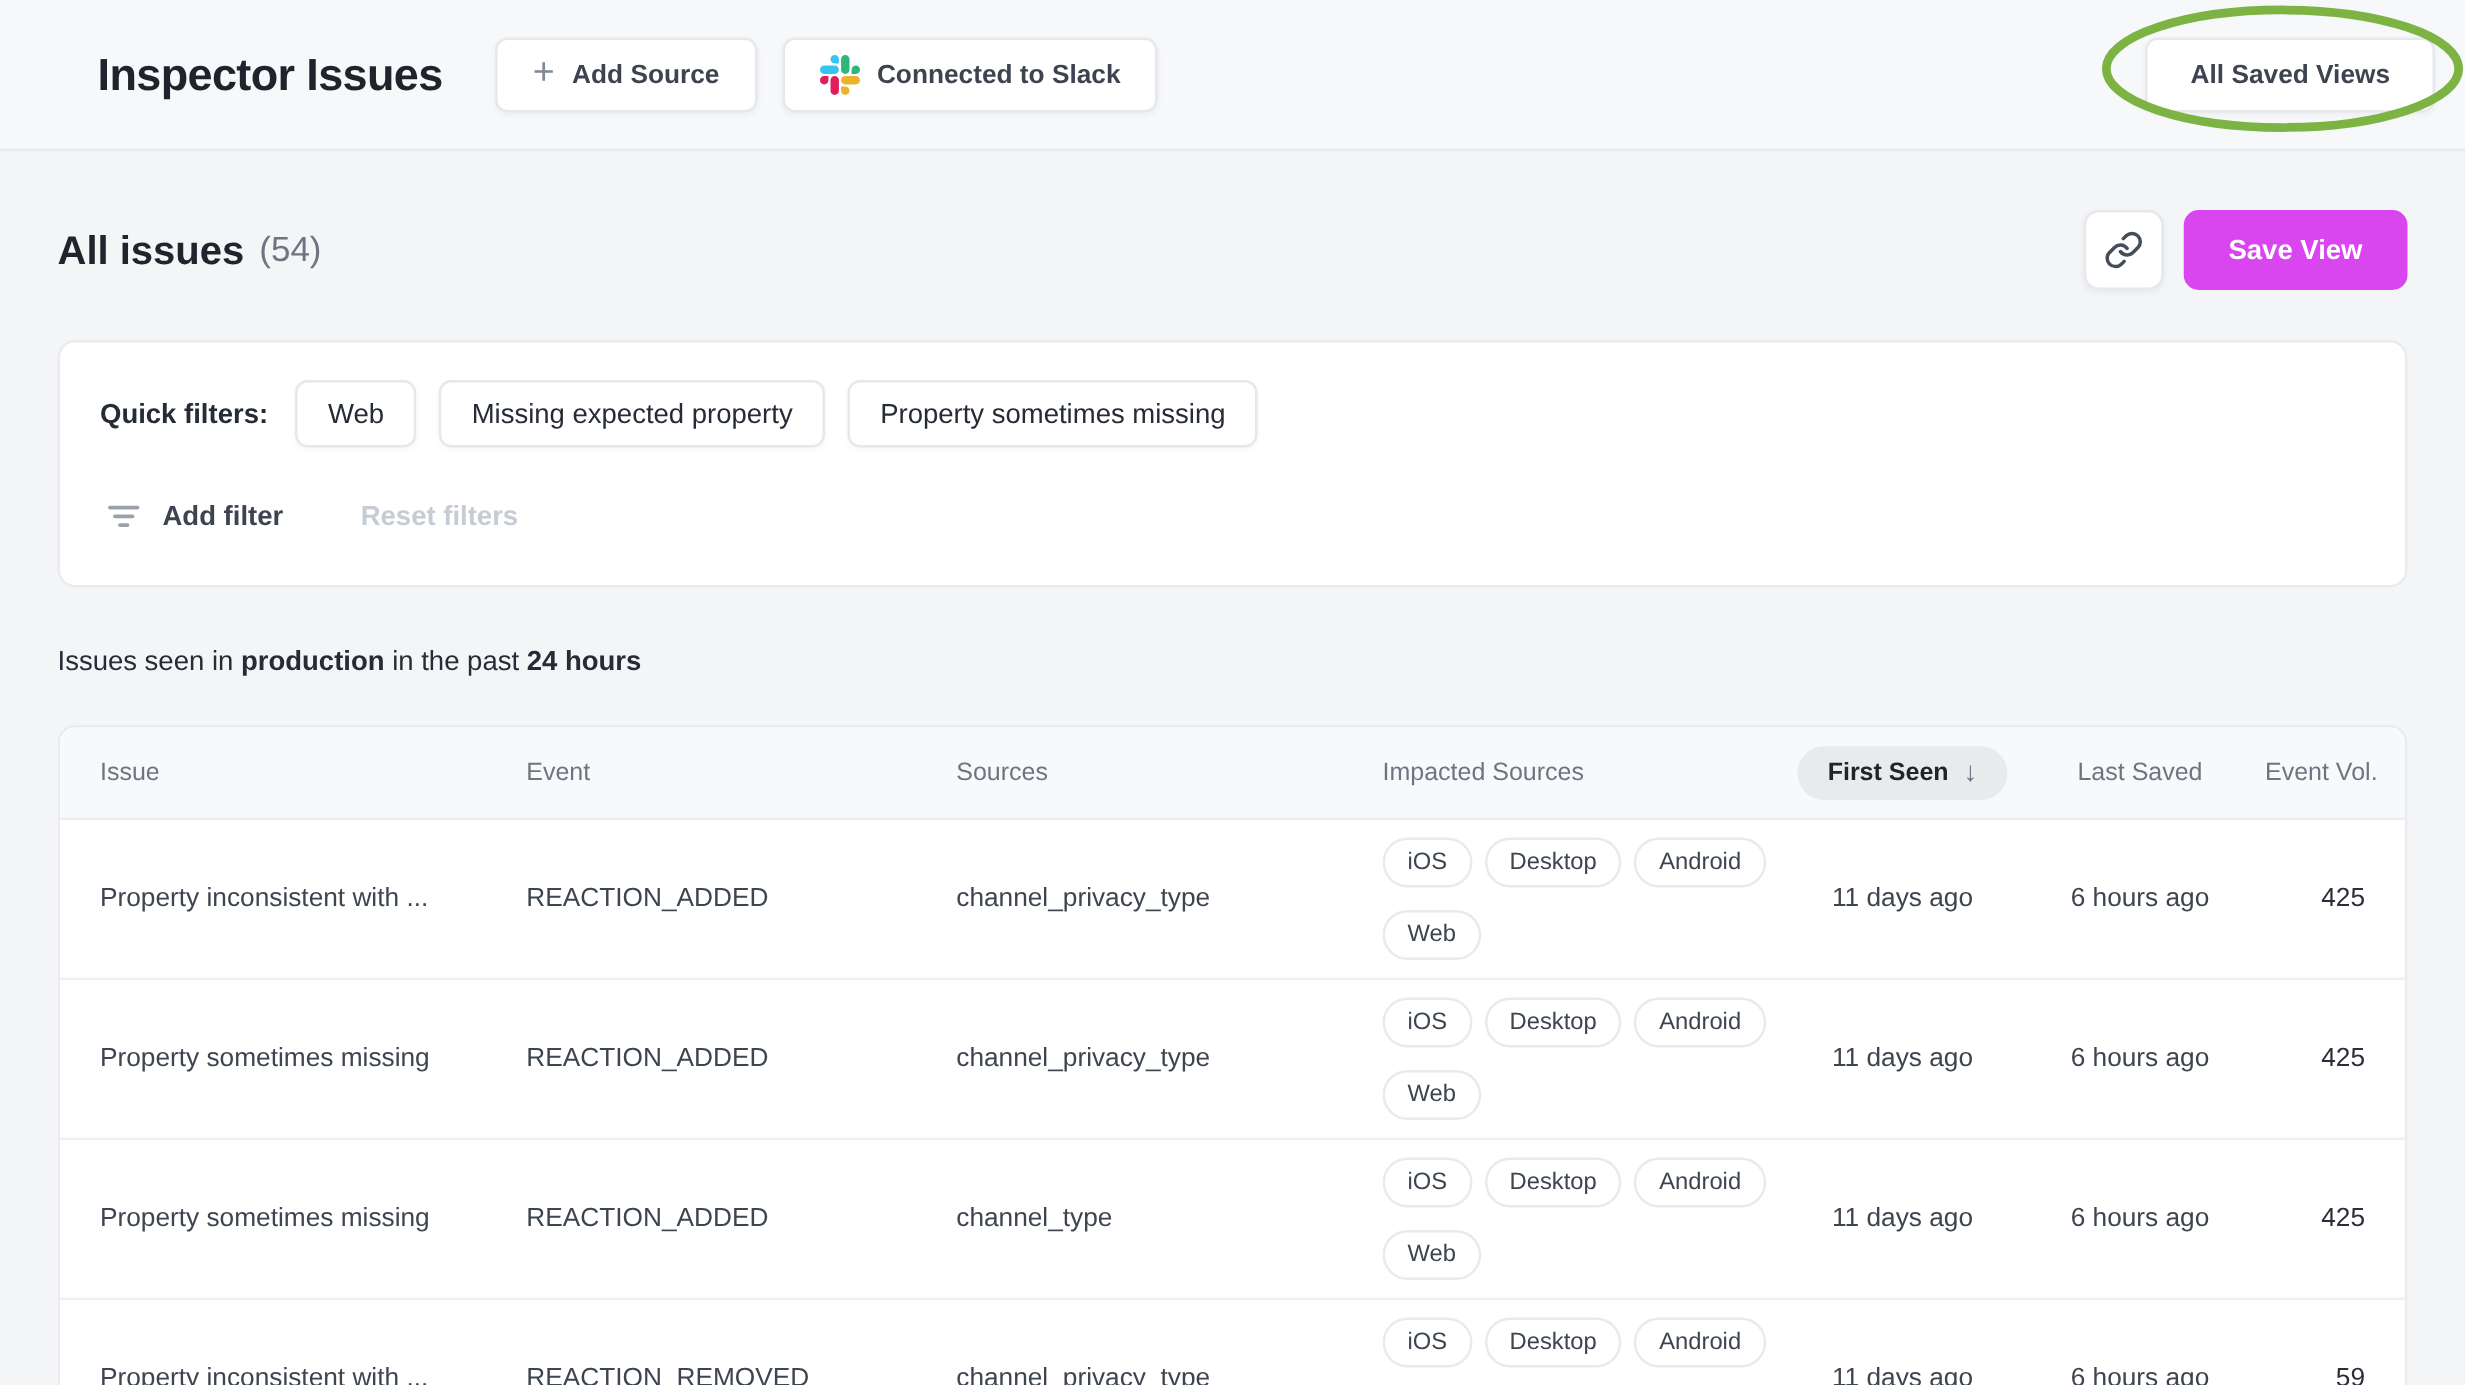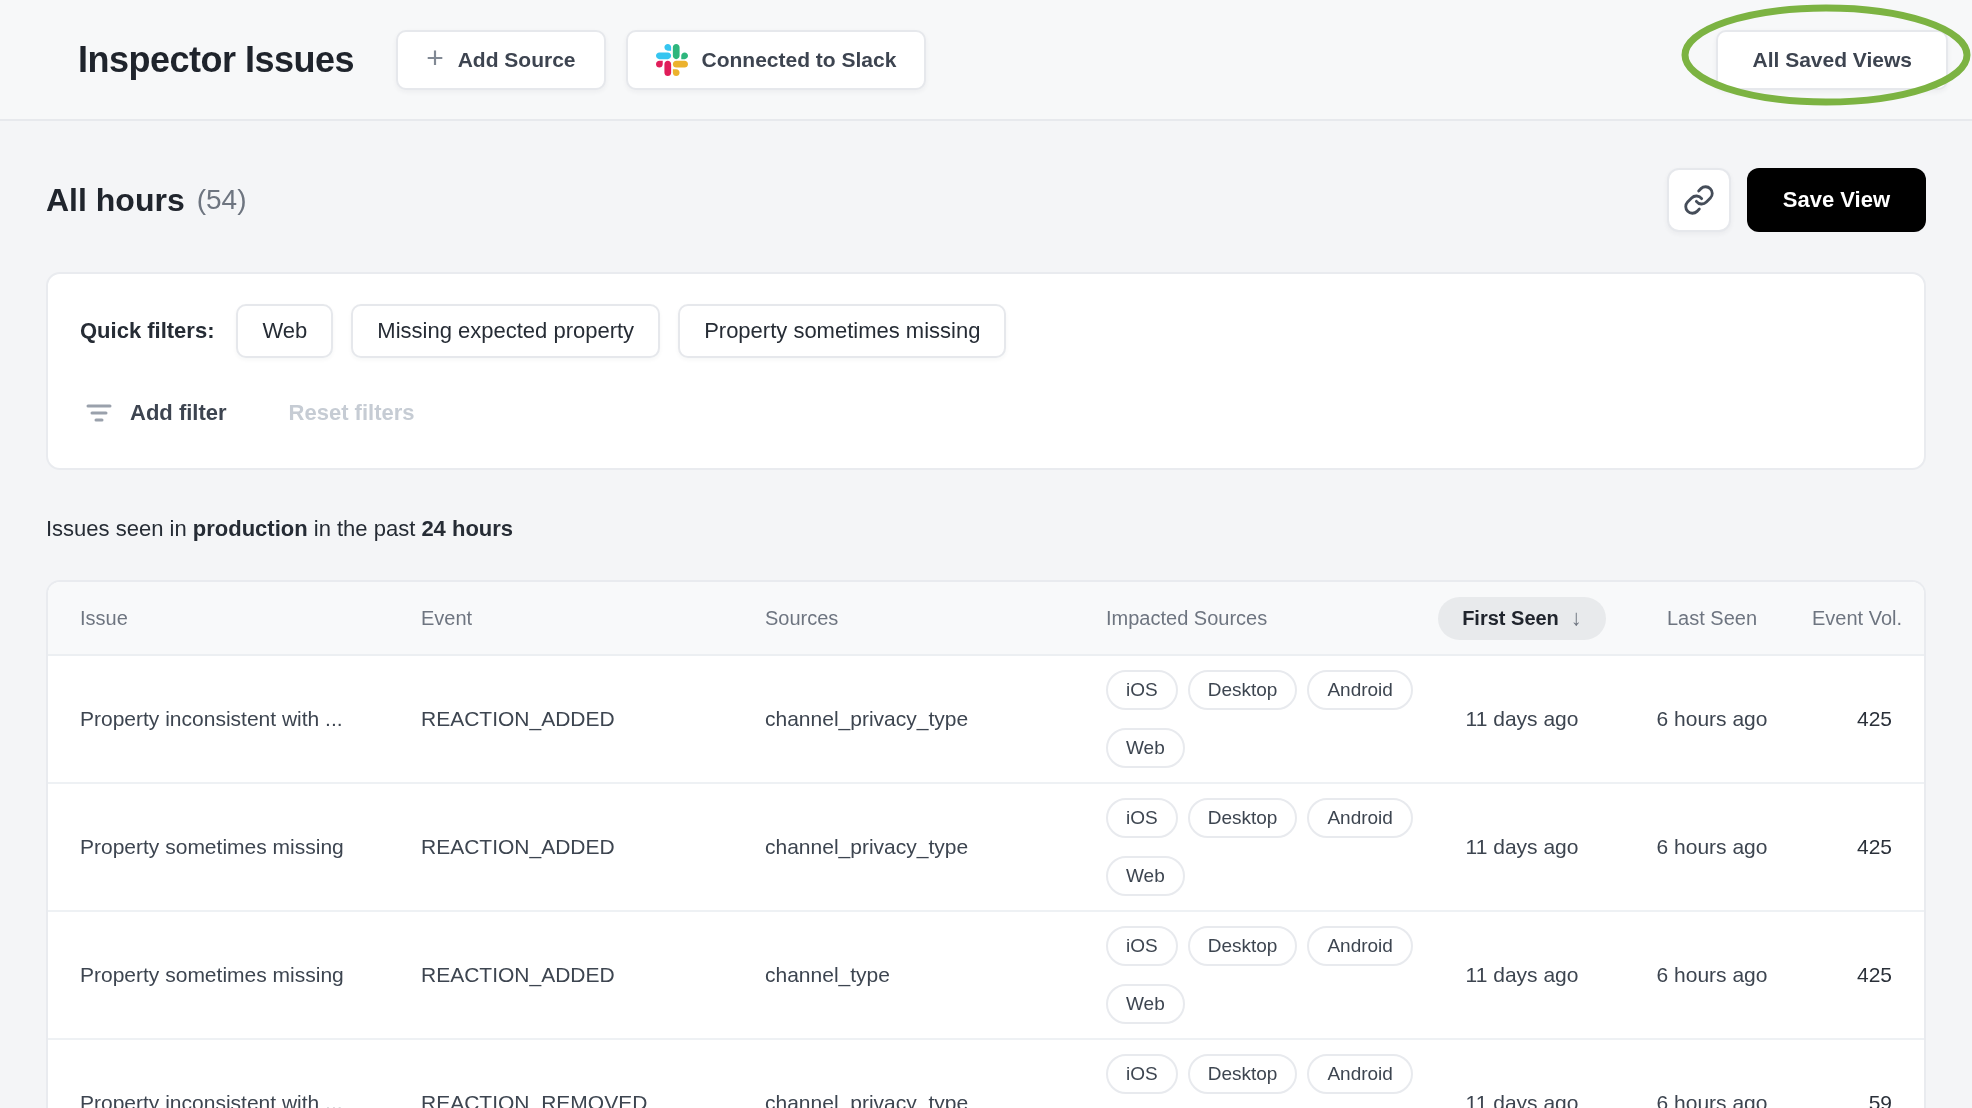--- a/index.html
+++ b/index.html
@@ -46,21 +46,21 @@
   .view-count { font-size:28px; font-weight:normal; color:#6e7580; margin-left:12px; }
   .icon-btn {
     margin-left:auto;
     width:64px; height:64px;
     background:#fff; border:2px solid #e6e8ec; border-radius:12px;
     display:flex; align-items:center; justify-content:center;
     box-shadow:0 2px 5px rgba(30,40,60,.05); cursor:pointer;
   }
   .btn-save-view {
     margin-left:16px; height:64px; padding:0 36px;
-    background:#000000; color:#fff;
+    background:#d946ef; color:#fff;
     border:none; border-radius:12px;
     font-size:22px; font-weight:bold; font-family:inherit;
     cursor:default;
   }
 
   
   .filters-card {
     margin-top:40px;
     background:#fff; border:2px solid #e9ebef; border-radius:14px;
     padding:30px 32px 40px 32px;
@@ -161,21 +161,21 @@
     <span>All Saved Views</span>
   </button>
   <svg class="annotation-svg" viewBox="0 0 300 112">
     <ellipse cx="150" cy="55" rx="141" ry="47" fill="none" stroke="#7cb342" stroke-width="7"></ellipse>
   </svg>
 </div>
 
 <div class="main">
 
   <div class="view-header">
-    <span class="view-title">All hours</span>
+    <span class="view-title">All issues</span>
     <span class="view-count">(54)</span>
     <button class="icon-btn">
       <svg width="32" height="32" viewBox="0 0 24 24" fill="none" stroke="#454d59" stroke-width="2.1" stroke-linecap="round" stroke-linejoin="round">
         <path d="M10 13a5 5 0 0 0 7.54.54l3-3a5 5 0 0 0-7.07-7.07l-1.72 1.71"></path>
         <path d="M14 11a5 5 0 0 0-7.54-.54l-3 3a5 5 0 0 0 7.07 7.07l1.71-1.71"></path>
       </svg>
     </button>
     <button class="btn-save-view">Save View</button>
   </div>
 
@@ -208,21 +208,21 @@
       <div class="th">Issue</div>
       <div class="th">Event</div>
       <div class="th">Sources</div>
       <div class="th">Impacted Sources</div>
       <div class="th th-center">
         <span class="sort-pill">
           <span>First Seen</span>
           <span class="sort-arrow">↓</span>
         </span>
       </div>
-      <div class="th th-center">Last Seen</div>
+      <div class="th th-center">Last Saved</div>
       <div class="th th-right">Event Vol.</div>
     </div>
     <div id="table-body">
         <div class="tgrid trow">
           <div class="cell c-issue">Property inconsistent with ...</div>
           <div class="cell c-event">REACTION_ADDED</div>
           <div class="cell c-prop">channel_privacy_type</div>
           <div class="cell c-sources">
             <span class="pill">iOS</span>
             <span class="pill">Desktop</span>

